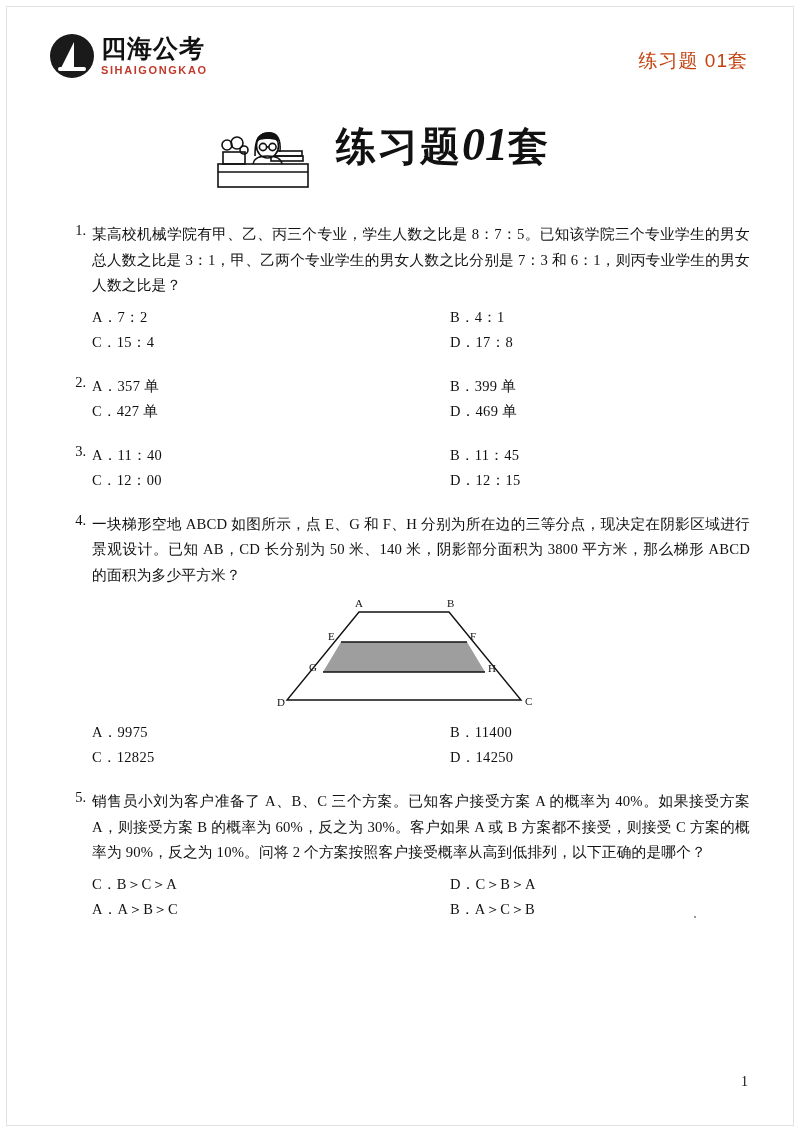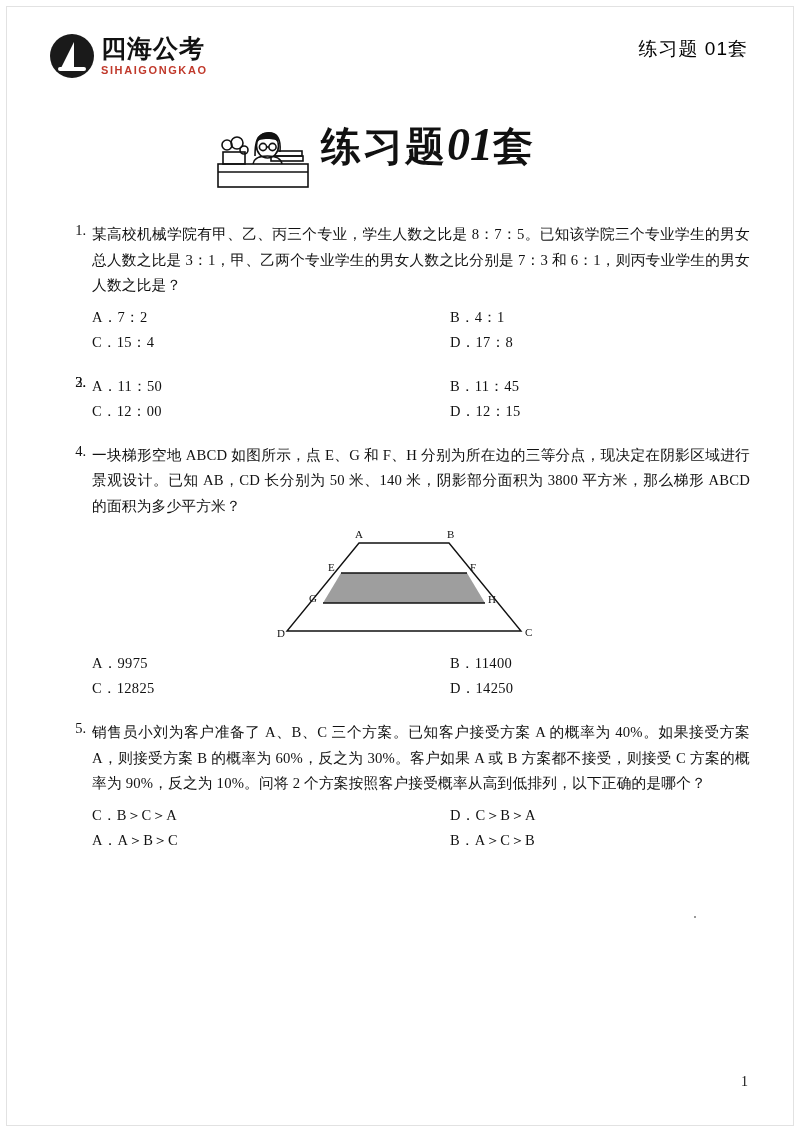--- a/index.html
+++ b/index.html
@@ -85,45 +85,45 @@
     margin-top: 4px;
     font-family: "Liberation Sans", "DejaVu Sans", sans-serif;
     font-size: 11px;
     letter-spacing: 1.6px;
     color: #c0392b;
     font-weight: bold;
   }
   .header-right {
     position: absolute;
     right: 0;
-    top: 2px;
+    top: 14px;
     font-size: 19px;
     font-family: "Liberation Sans", "DejaVu Sans", sans-serif;
-    color: #000000;
+    color: #c2410c;
     letter-spacing: 1px;
   }
 
   
   .title-banner {
     position: absolute;
     top: 110px;
     left: 215px;
     width: 420px;
     height: 80px;
   }
   .title-illus {
     position: absolute;
     left: 0;
     top: 2px;
     width: 96px;
     height: 78px;
   }
   .title-main {
     position: absolute;
-    left: 106px;
+    left: 121px;
     top: 8px;
     font-family: "Liberation Sans", "DejaVu Sans", sans-serif;
     font-weight: bold;
     font-size: 40px;
     letter-spacing: 2px;
     white-space: nowrap;
   }
   .title-main .num {
     font-family: "Liberation Serif", "DejaVu Serif", serif;
     font-style: italic;
@@ -260,29 +260,39 @@
             <div class="opt c">C．15：4</div>
             <div class="opt d">D．17：8</div>
           </div>
         </div>
       </div>
     </div>
 
     <div class="q">
       <div class="q-num">2.</div>
       <div class="q-body">
+        <div class="opts">
+          <div class="opt-row">
+            <div class="opt a">A．357 单</div>
+            <div class="opt b">B．399 单</div>
+          </div>
+          <div class="opt-row">
+            <div class="opt c">C．427 单</div>
+            <div class="opt d">D．469 单</div>
+          </div>
+        </div>
       </div>
     </div>
 
     <div class="q">
       <div class="q-num">3.</div>
       <div class="q-body">
         <div class="opts">
           <div class="opt-row">
-            <div class="opt a">A．11：50</div>
+            <div class="opt a">A．11：40</div>
             <div class="opt b">B．11：45</div>
           </div>
           <div class="opt-row">
             <div class="opt c">C．12：00</div>
             <div class="opt d">D．12：15</div>
           </div>
         </div>
       </div>
     </div>
 

